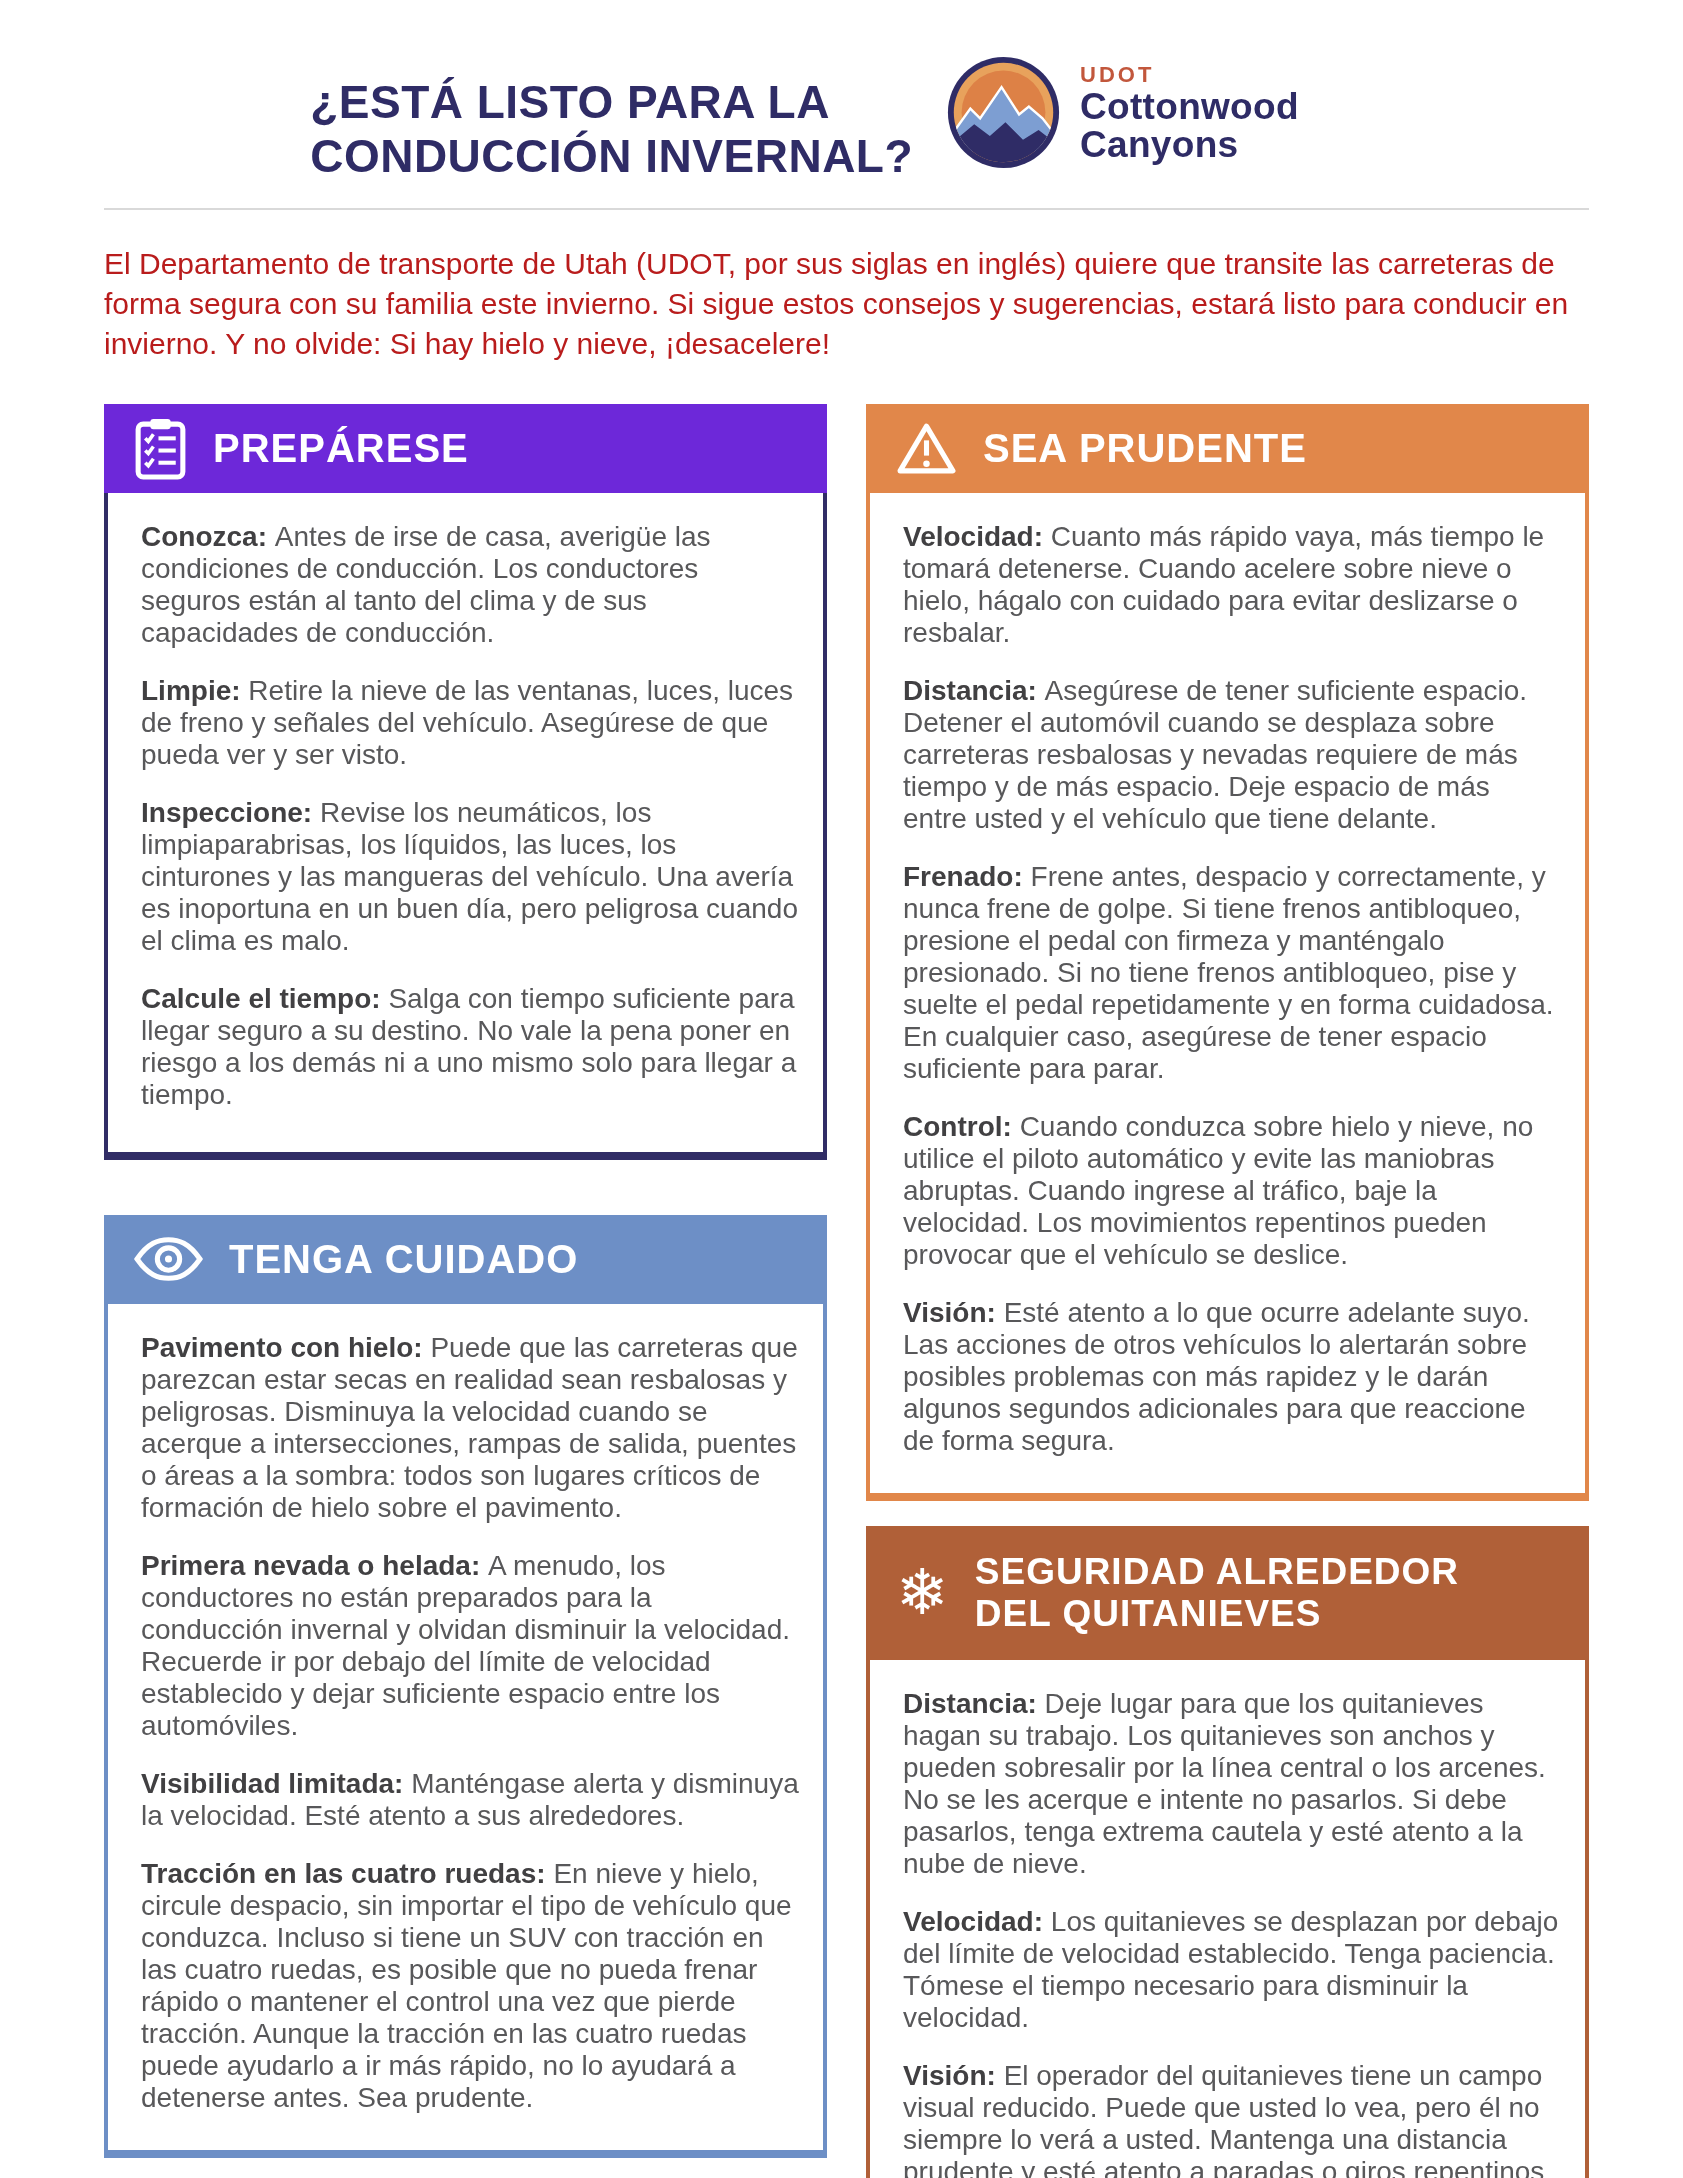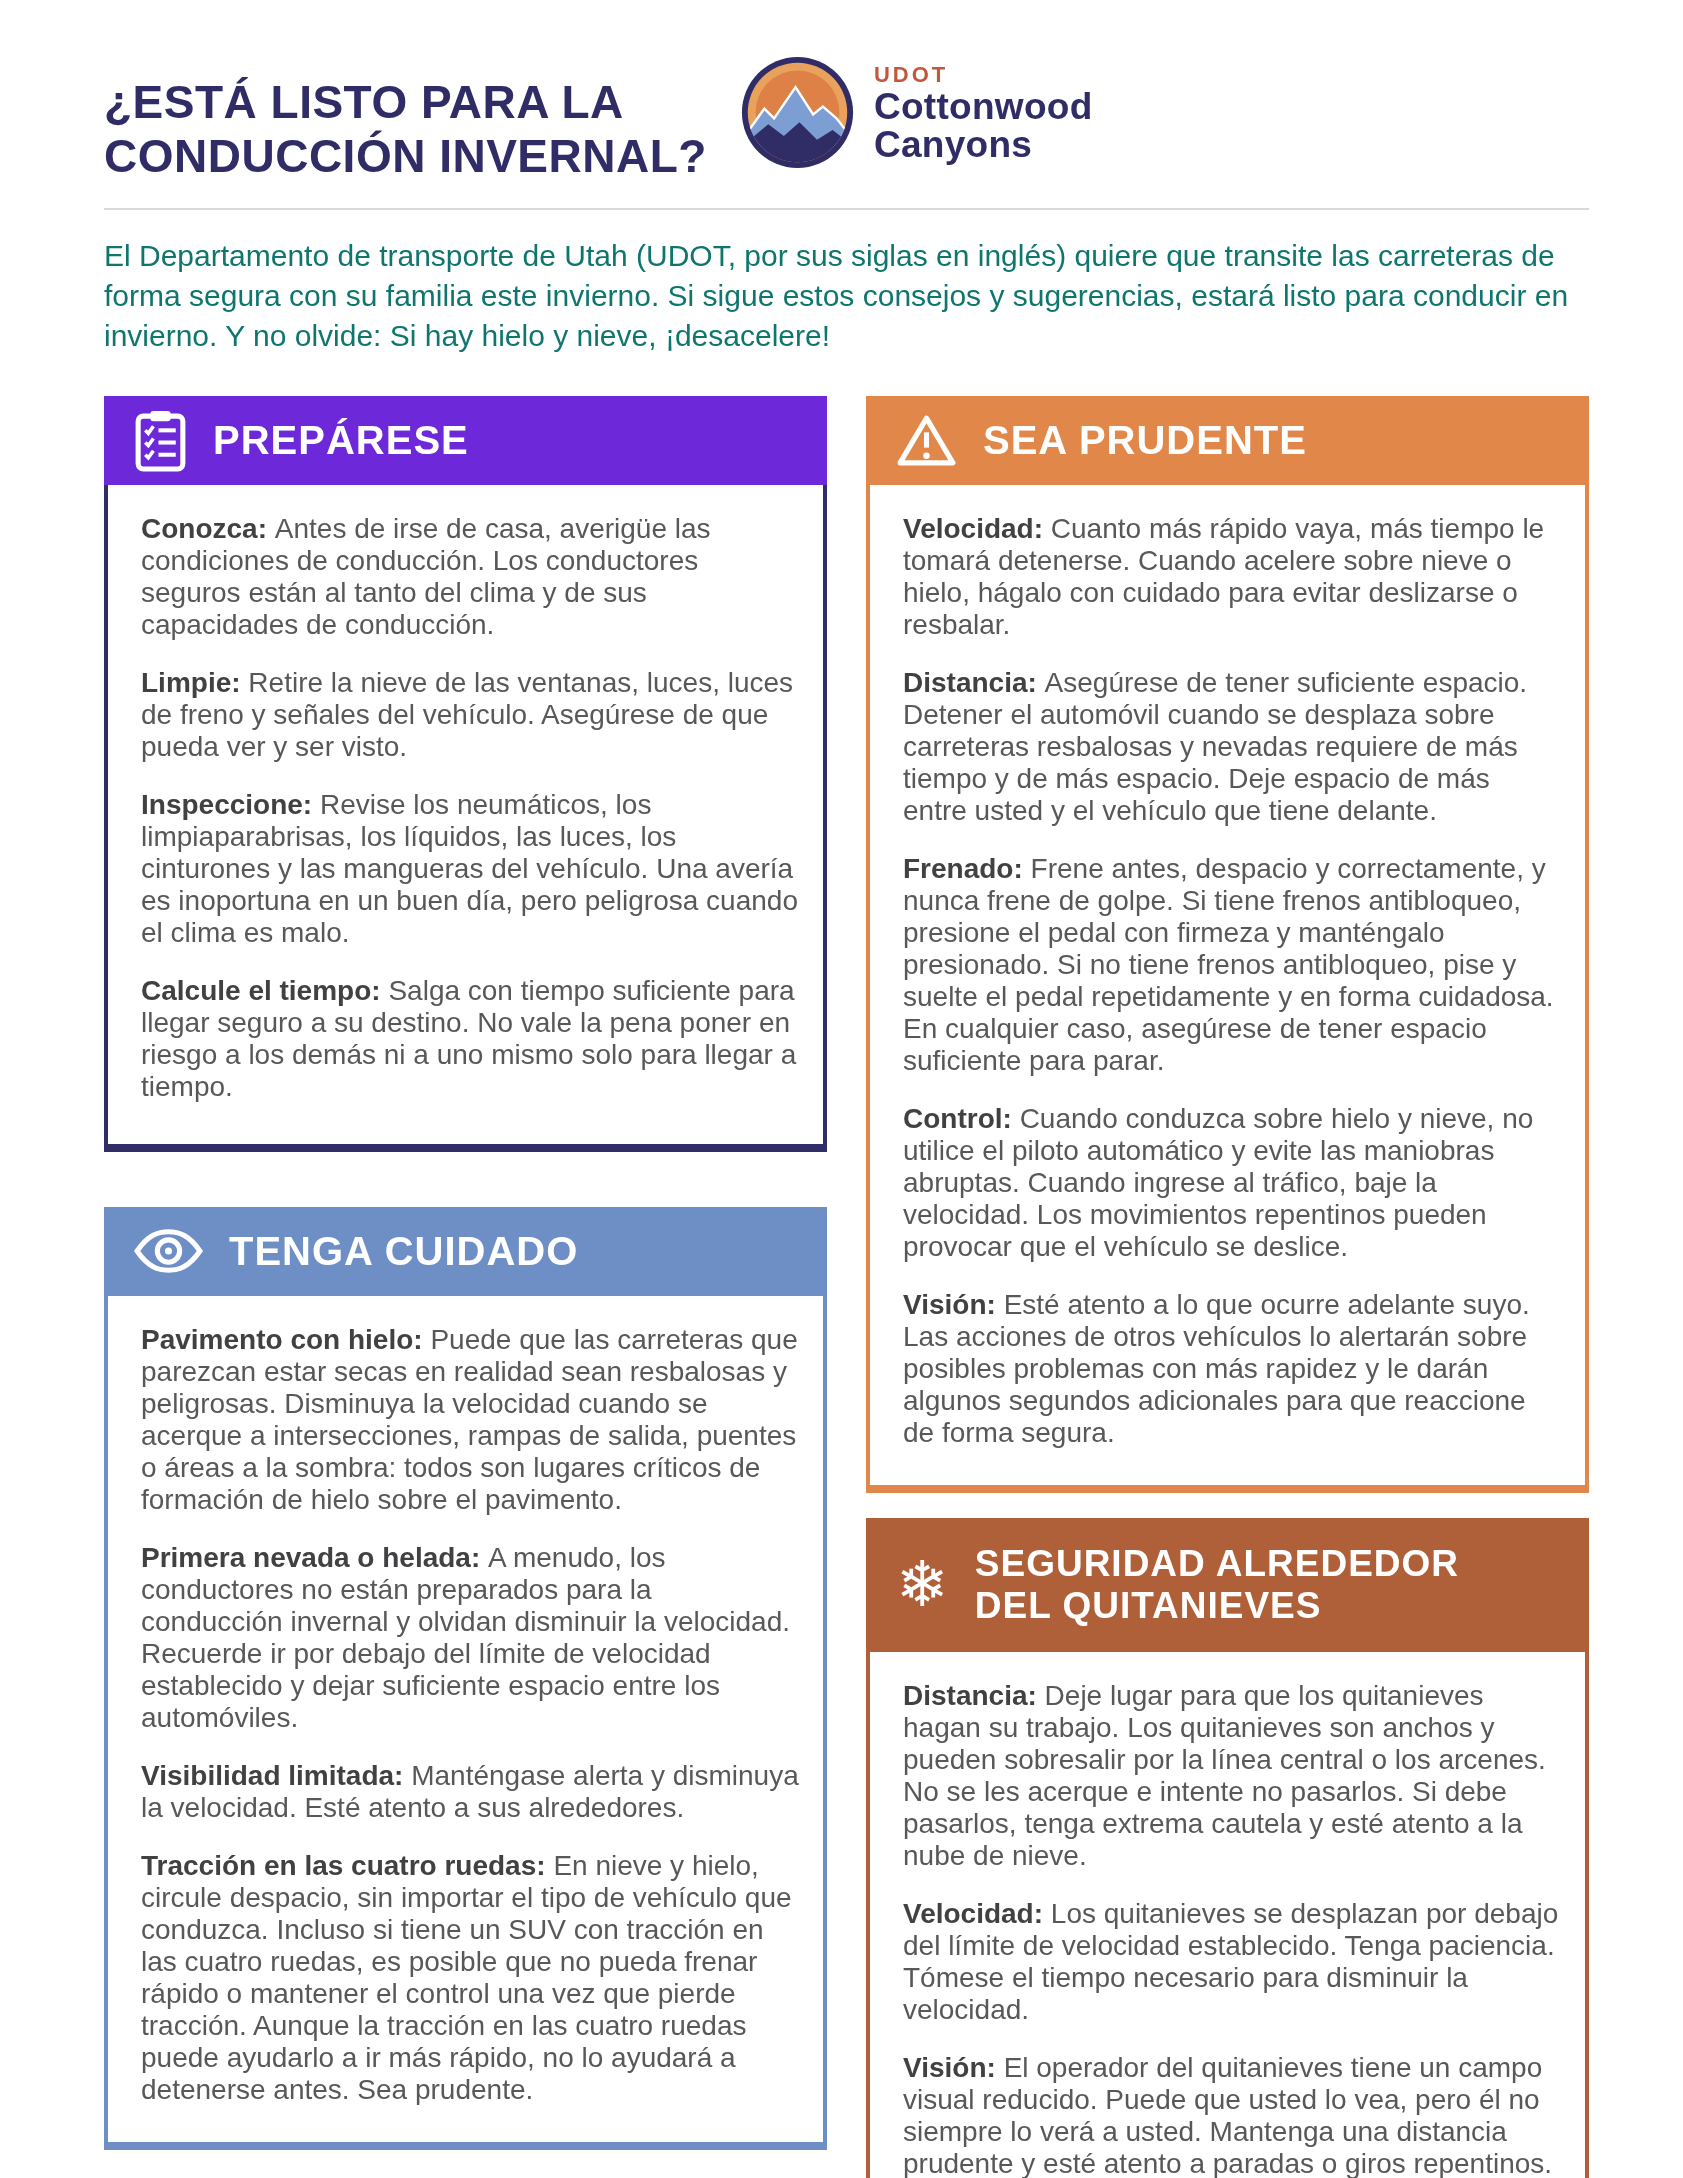--- a/index.html
+++ b/index.html
@@ -4,32 +4,32 @@
 <style>
   * { box-sizing: border-box; margin: 0; padding: 0; }
   body { background: #ffffff; }
   .page {
     width: 1683px; height: 2178px; background: #ffffff;
     font-family: "Liberation Sans", "DejaVu Sans", sans-serif;
     padding: 54px 94px 0 104px;
     overflow: hidden; position: relative;
   }
   
-  .masthead { display: flex; justify-content: flex-start; align-items: flex-start; gap: 32px; }
+  .masthead { display: flex; justify-content: center; align-items: flex-start; gap: 32px; }
   .doc-title {
     color: #2f2c66; font-size: 46px; font-weight: bold; line-height: 1.17;
     letter-spacing: 0.5px; margin-top: 22px;
   }
   .logo-wrap { display: flex; align-items: center; gap: 18px; margin-right: 84px; }
   .logo-badge svg { display: block; }
   .logo-text .udot { color: #c2573c; font-size: 22px; font-weight: bold; letter-spacing: 3px; }
   .logo-text .brand { color: #2f2c66; font-size: 37px; font-weight: bold; line-height: 1.02; letter-spacing: 0.3px; }
   .rule { border: none; border-top: 2px solid #d9d9d9; margin-top: 24px; }
   .intro {
-    margin-top: 26px; font-size: 30px; line-height: 40px; color: #0f766e;
+    margin-top: 34px; font-size: 30px; line-height: 40px; color: #b91c1c;
     max-width: 1485px;
   }
   
   .columns { display: flex; gap: 39px; margin-top: 40px; align-items: flex-start; }
   .col { flex: 1 1 0; }
   .section { width: 100%; }
   .m-56 { margin-top: 55px; }
   .m-25 { margin-top: 25px; }
   .sec-head {
     display: flex; align-items: center; gap: 26px;

